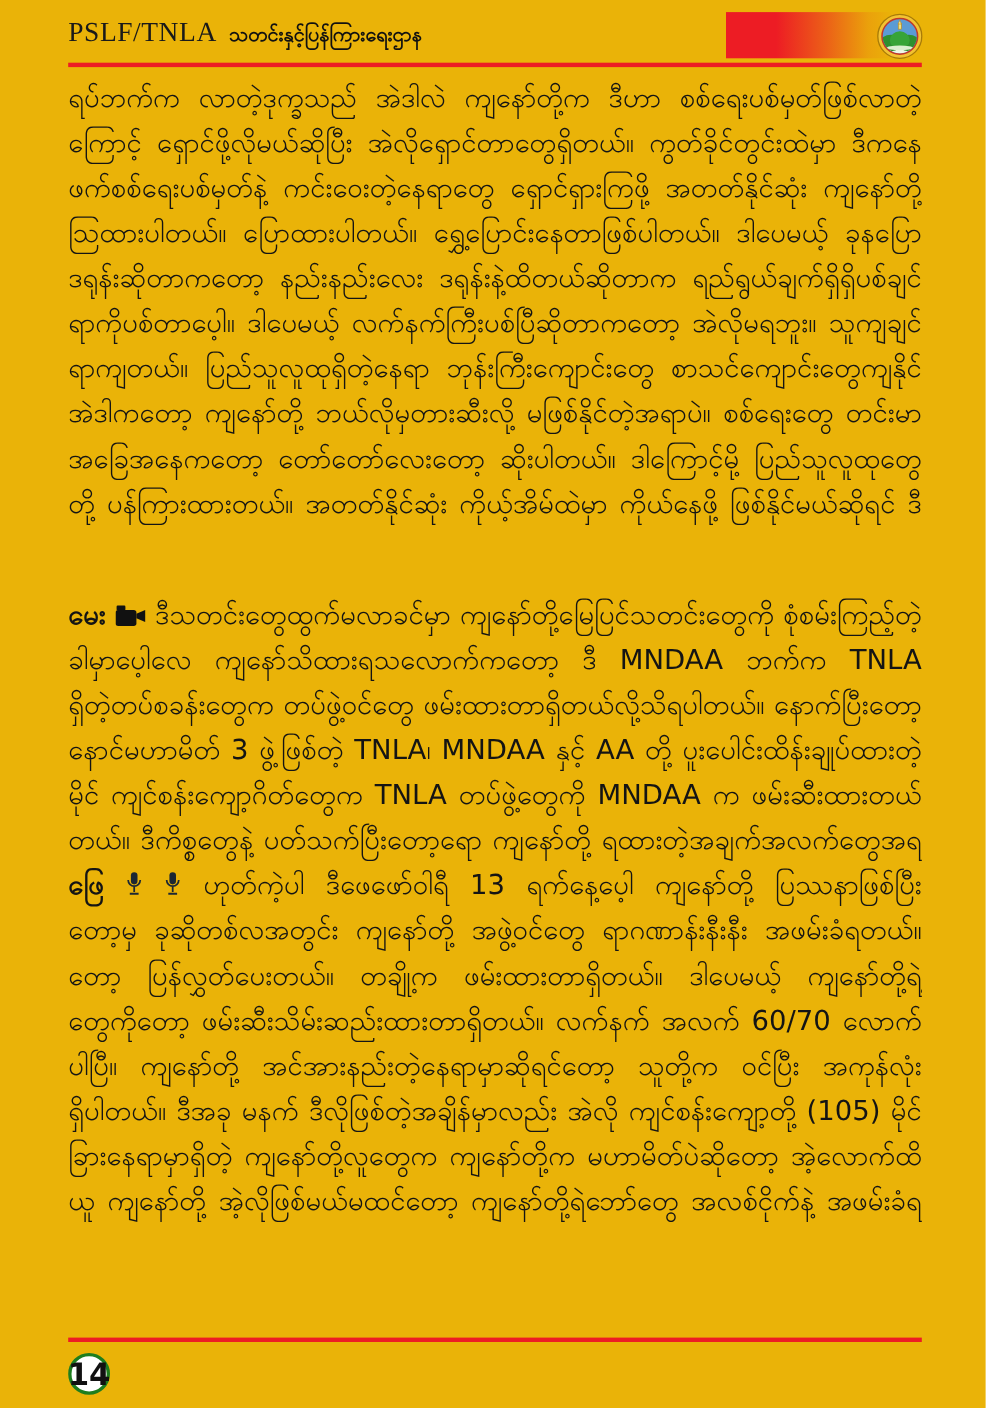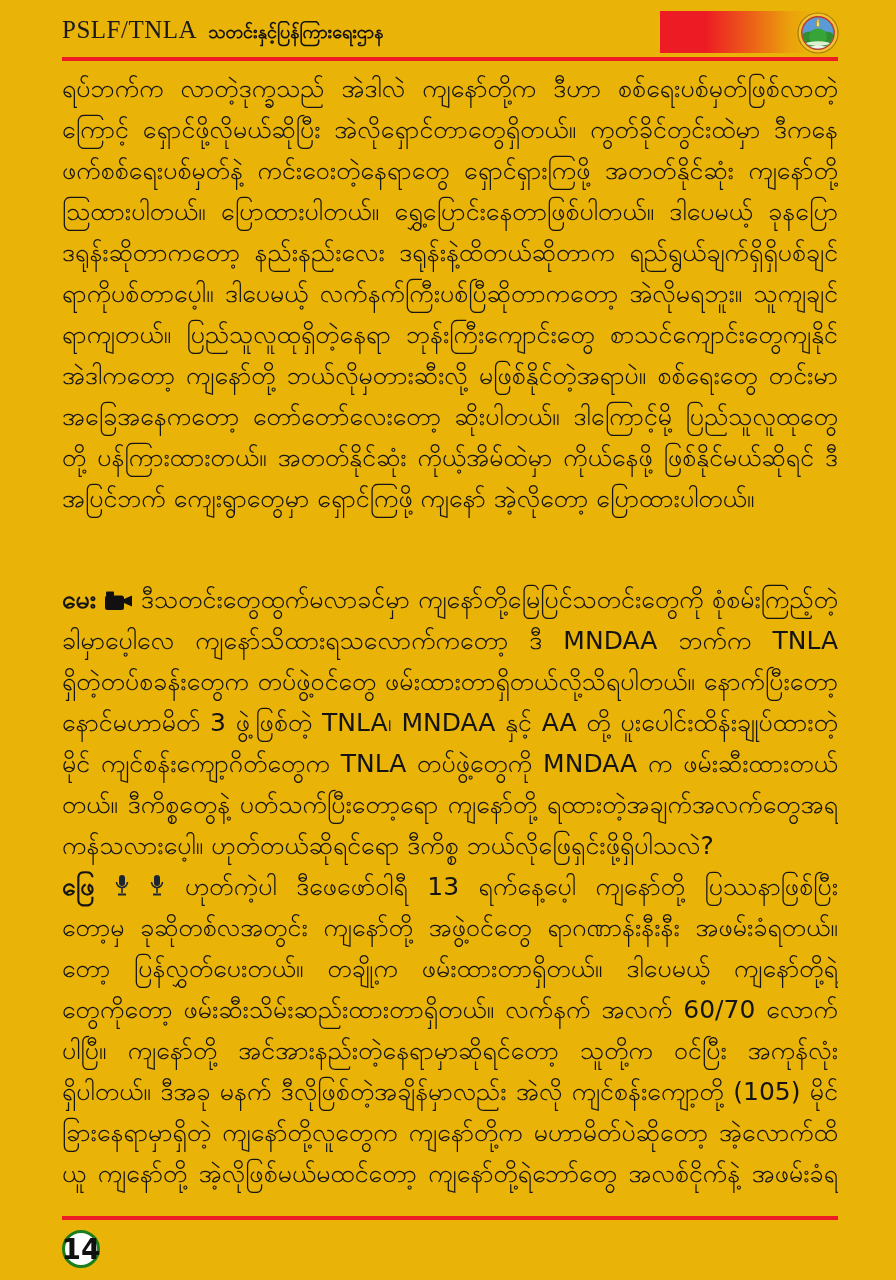--- a/index.html
+++ b/index.html
@@ -94,42 +94,40 @@
         <div class="tline">ရပ်ဘက်က လာတဲ့ဒုက္ခသည် အဲဒါလဲ ကျနော်တို့က ဒီဟာ စစ်ရေးပစ်မှတ်ဖြစ်လာတဲ့အတွက်</div>
         <div class="tline">ကြောင့် ရှောင်ဖို့လိုမယ်ဆိုပြီး အဲလိုရှောင်တာတွေရှိတယ်။ ကွတ်ခိုင်တွင်းထဲမှာ ဒီကနေ အရပ်</div>
         <div class="tline">ဖက်စစ်ရေးပစ်မှတ်နဲ့ ကင်းဝေးတဲ့နေရာတွေ ရှောင်ရှားကြဖို့ အတတ်နိုင်ဆုံး ကျနော်တို့ ဆော်</div>
         <div class="tline">သြထားပါတယ်။ ပြောထားပါတယ်။ ရွှေ့ပြောင်းနေတာဖြစ်ပါတယ်။ ဒါပေမယ့် ခုနပြောသလိုပဲ</div>
         <div class="tline">ဒရုန်းဆိုတာကတော့ နည်းနည်းလေး ဒရုန်းနဲ့ထိတယ်ဆိုတာက ရည်ရွယ်ချက်ရှိရှိပစ်ချင်တဲ့နေ</div>
         <div class="tline">ရာကိုပစ်တာပေ့ါ။ ဒါပေမယ့် လက်နက်ကြီးပစ်ပြီဆိုတာကတော့ အဲလိုမရဘူး။ သူကျချင်တဲ့နေ</div>
         <div class="tline">ရာကျတယ်။ ပြည်သူလူထုရှိတဲ့နေရာ ဘုန်းကြီးကျောင်းတွေ စာသင်ကျောင်းတွေကျနိုင်တယ်။</div>
         <div class="tline">အဲဒါကတော့ ကျနော်တို့ ဘယ်လိုမှတားဆီးလို့ မဖြစ်နိုင်တဲ့အရာပဲ။ စစ်ရေးတွေ တင်းမာလာတဲ့</div>
         <div class="tline">အခြေအနေကတော့ တော်တော်လေးတော့ ဆိုးပါတယ်။ ဒါကြောင့်မို့ ပြည်သူလူထုတွေ ကျနော်</div>
         <div class="tline">တို့ ပန်ကြားထားတယ်။ အတတ်နိုင်ဆုံး ကိုယ့်အိမ်ထဲမှာ ကိုယ်နေဖို့ ဖြစ်နိုင်မယ်ဆိုရင် ဒီမြို့ရဲ့</div>
-        <div class="tline last">အပြင်ဘက် ကျေးရွာတွေမှာ ရှောင်ကြဖို့ ကျနော် အဲ့လိုတော့ ပြောထားပါတယ်။</div>
       </section>
 
     <section class="para q">
       <div class="tline">
         <span class="qa-label">မေး</span>
         <span class="icon-wrap">
           <svg width="28" height="20" viewBox="0 0 28 20">
             <rect x="1" y="0.5" width="8" height="4.5" rx="1" fill="#111"></rect>
             <rect x="0" y="4.5" width="19" height="14.5" rx="2.5" fill="#111"></rect>
             <polygon points="19,8 27,4.5 27,15.5 19,12" fill="#111"></polygon>
           </svg>
         </span>
         <span>ဒီသတင်းတွေထွက်မလာခင်မှာ ကျနော်တို့မြေပြင်သတင်းတွေကို စုံစမ်းကြည့်တဲ့အ</span>
       </div>
       <div>
           <div class="tline">ခါမှာပေ့ါလေ ကျနော်သိထားရသလောက်ကတော့ ဒီ MNDAA ဘက်က TNLA မြေပြင်မှာ တည်</div>
           <div class="tline">ရှိတဲ့တပ်စခန်းတွေက တပ်ဖွဲ့ဝင်တွေ ဖမ်းထားတာရှိတယ်လို့သိရပါတယ်။ နောက်ပြီးတော့ ညီ</div>
           <div class="tline">နောင်မဟာမိတ် 3 ဖွဲ့ဖြစ်တဲ့ TNLA၊ MNDAA နှင့် AA တို့ ပူးပေါင်းထိန်းချုပ်ထားတဲ့ မူဆယ် 105</div>
           <div class="tline">မိုင် ကျင်စန်းကျော့ဂိတ်တွေက TNLA တပ်ဖွဲ့တွေကို MNDAA က ဖမ်းဆီးထားတယ်လို့ သိရ</div>
           <div class="tline">တယ်။ ဒီကိစ္စတွေနဲ့ ပတ်သက်ပြီးတော့ရော ကျနော်တို့ ရထားတဲ့အချက်အလက်တွေအရ မှန်</div>
-          <div class="tline last">ကန်သလားပေ့ါ။ ဟုတ်တယ်ဆိုရင်ရော ဒီကိစ္စ ဘယ်လိုဖြေရှင်းဖို့ရှိပါသလဲ?</div>
         </div>
     </section>
 
     <section class="para a">
       <div class="tline">
         <span class="qa-label">ဖြေ</span>
         <span class="icon-wrap">
           <svg width="16" height="24" viewBox="0 0 16 24">
             <rect x="5" y="1" width="6" height="11" rx="3" fill="#1c2733"></rect>
             <path d="M2.5 8 a5.5 5.5 0 0 0 11 0" fill="none" stroke="#1c2733" stroke-width="1.6"></path>

